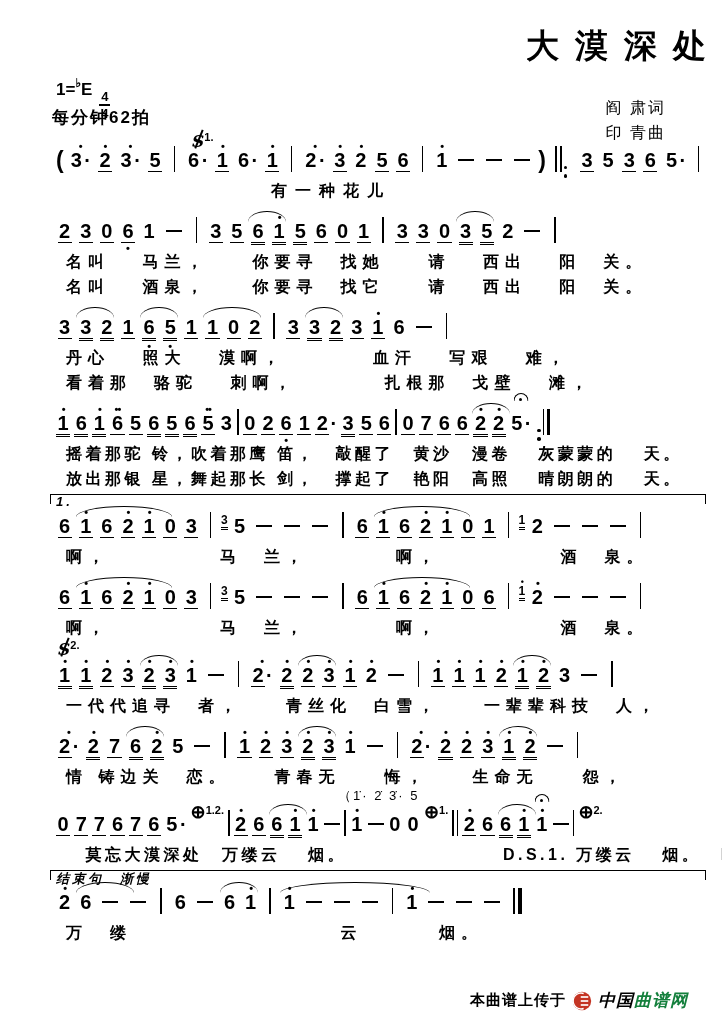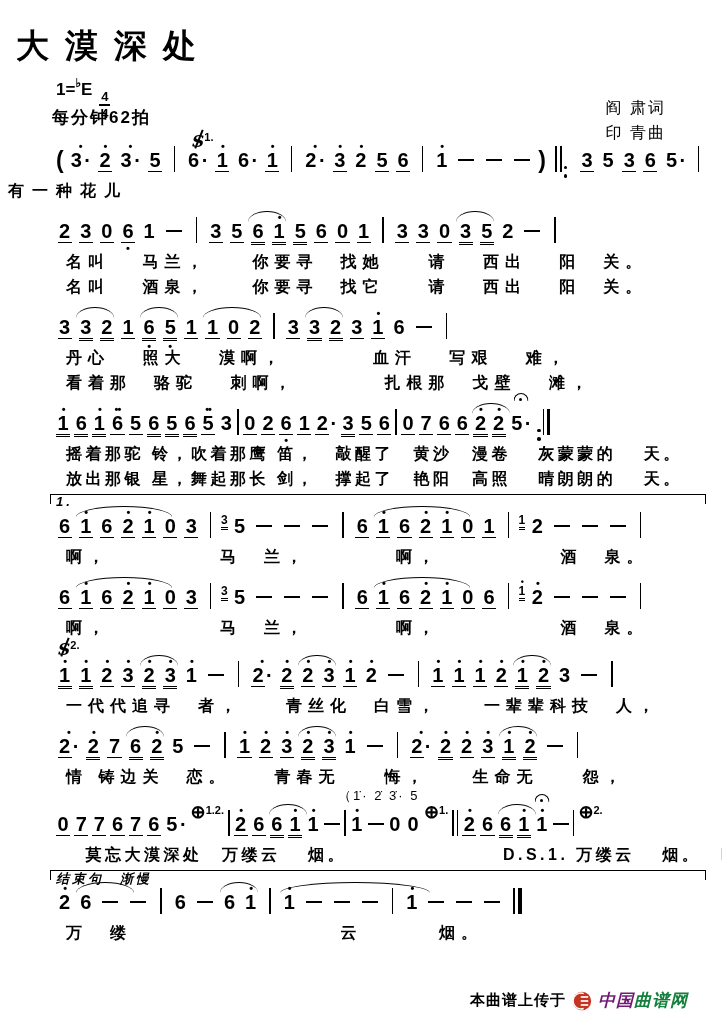--- a/index.html
+++ b/index.html
@@ -1,20 +1,20 @@
 <!DOCTYPE html>
 <html><head>
 <meta charset="utf-8">
 <style>
   html,body{margin:0;padding:0;background:#e8e8e8;}
   .page{width:722px;height:1020px;margin:0 auto;background:#ffffff;position:relative;
         overflow:hidden;font-family:"Liberation Sans",sans-serif;color:#000;}
   
   .hdr{position:relative;height:128px;}
-  .title{text-align:left;font-family:Liberation Sans, sans-serif;
+  .title{text-align:right;font-family:Liberation Sans, sans-serif;
          font-size:33px;font-weight:bold;letter-spacing:16px;text-indent:16px;padding-top:24px;}
   .keyrow{position:absolute;left:56px;top:76px;font-size:17px;font-weight:bold;}
   .flat{font-size:12px;vertical-align:8px;}
   .meter{display:inline-flex;flex-direction:column;align-items:center;vertical-align:-6px;
          font-size:13px;line-height:1;margin-left:7px;font-weight:bold;}
   .meter .mline{width:11px;height:1.5px;background:#000;margin:1px 0;}
   .tempo{position:absolute;left:52px;top:106px;font-size:17px;font-weight:bold;letter-spacing:2px;}
   .credits{position:absolute;right:56px;top:96px;text-align:right;font-size:16px;
            font-weight:normal;line-height:1.55;letter-spacing:2px;}
   
@@ -57,28 +57,28 @@
                   background:#000;transform:rotate(22deg);}
   .segno-n{font-size:11px;vertical-align:6px;font-weight:bold;}
   .ann-volta{left:42px;right:8px;top:3px;height:9px;
              border-top:1.6px solid #000;border-left:1.6px solid #000;border-right:1.6px solid #000;}
   .ann-volta .vl{position:absolute;left:5px;top:-1px;font-size:13px;font-weight:bold;
                  font-style:italic;letter-spacing:3px;white-space:pre;}
   .ann-cue{top:-2px;font-size:13px;font-weight:normal;letter-spacing:2px;}
   
   .lyr{padding-left:58px;font-size:16px;font-weight:bold;letter-spacing:6px;
        line-height:1.25;margin-top:5px;white-space:pre;}
-  .right .lyr{text-align:left;padding-right:60px;padding-left:0;letter-spacing:8px;}
+  .right .lyr{text-align:center;padding-right:60px;padding-left:0;letter-spacing:8px;}
   .tight .lyr{letter-spacing:3.5px;}
   
   .credit{ text-align:right;padding-right:56px;font-size:18px;font-weight:bold;margin-top:10px;letter-spacing:1px;}
   .footer{position:absolute;right:34px;bottom:8px;display:flex;align-items:center;gap:6px;}
   .upnote{font-size:15px;font-weight:bold;letter-spacing:1px;}
   .sitename{font-size:17px;font-weight:bold;font-style:italic;letter-spacing:1px;}
-  .sn1{color:#701a75;}
+  .sn1{color:#000000;}
   .sn2{color:#15803d;margin-top:31px;}
 </style>
 </head>
 <body>
 
 <div class="page">
   <div class="hdr">
     <div class="title">大漠深处</div>
     <div class="keyrow"><span>1=</span><span class="flat">♭</span><span>E</span><span class="meter">
           <span>4</span>

